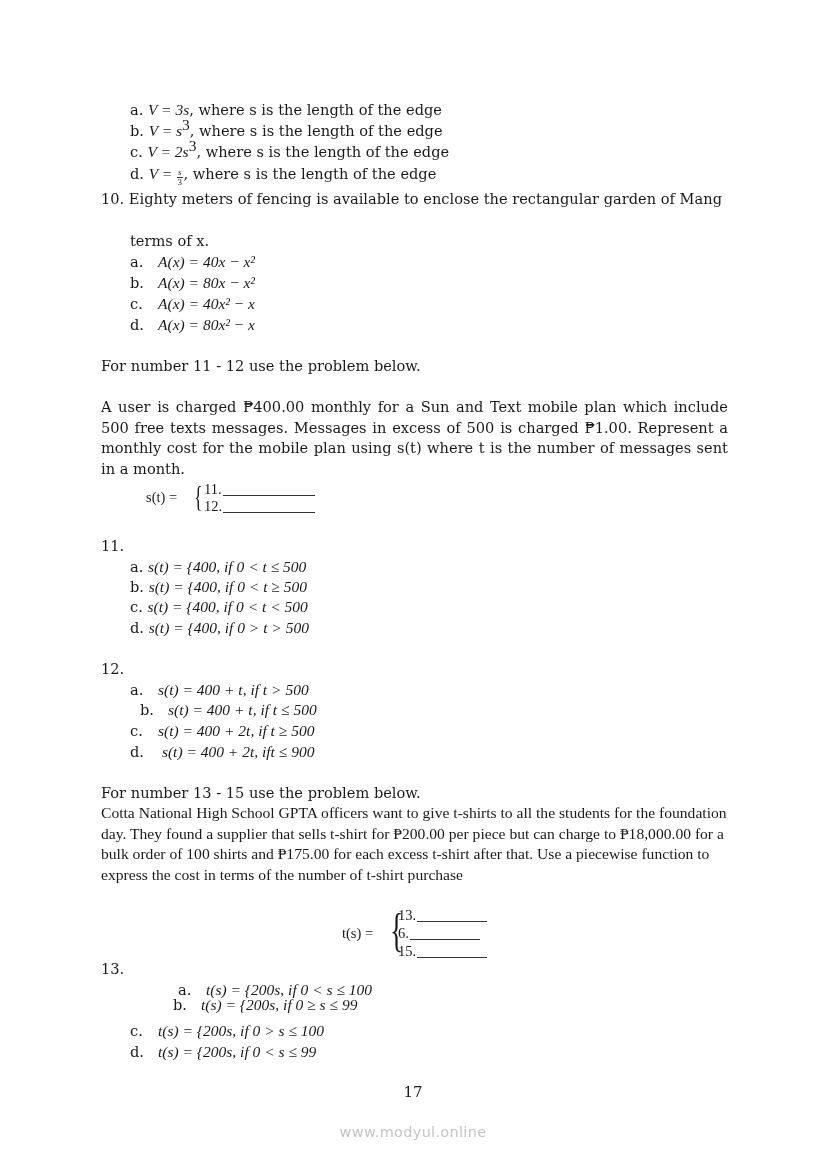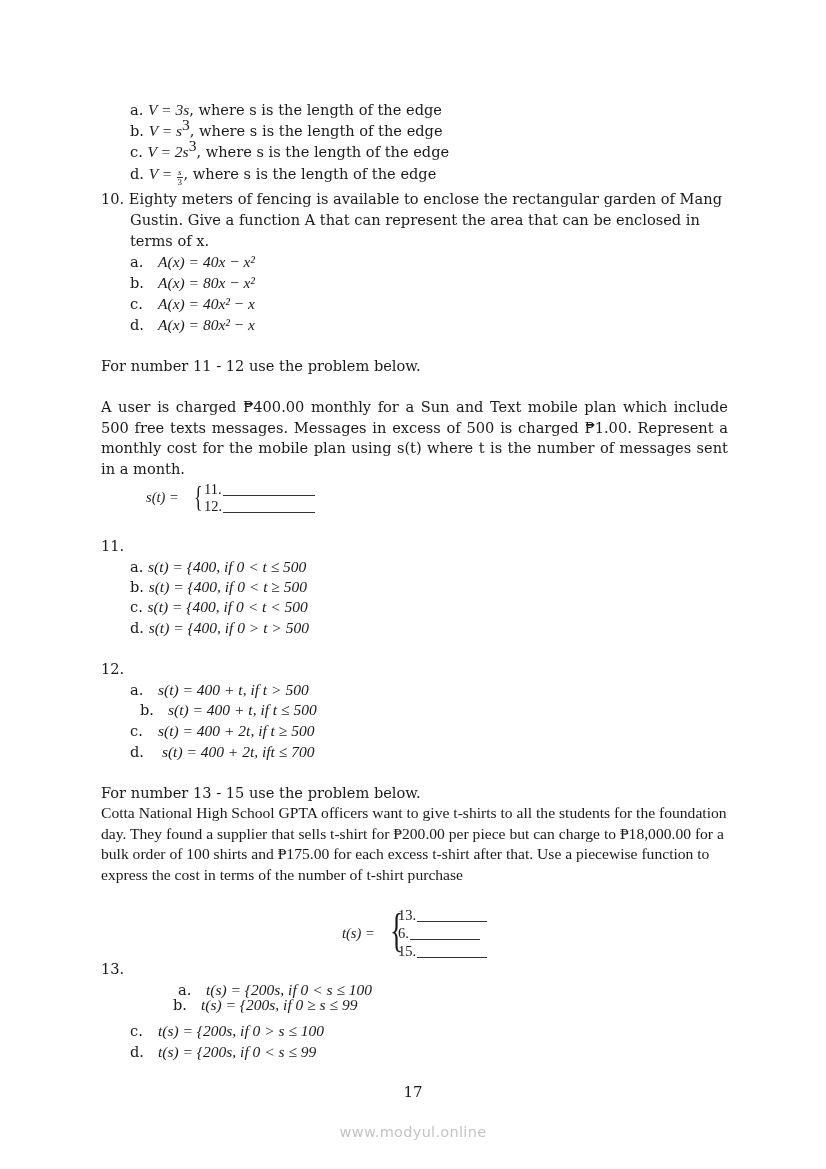--- a/index.html
+++ b/index.html
@@ -6,21 +6,21 @@
   body { width: 826px; height: 1169px; position: relative; overflow: hidden;
          font-family: "DejaVu Serif", "Liberation Serif", serif; color: #1a1a1a; }
   .page { position: absolute; left: 0; top: 0; width: 826px; height: 1169px; }
   .line { position: absolute; font-size: 14.6px; line-height: 20px; white-space: nowrap; }
   .math { font-family: "Liberation Serif", "DejaVu Serif", serif; font-size: 15.5px; }
   .italic { font-style: italic; }
   .para { position: absolute; left: 101px; width: 627px; font-size: 14.6px; line-height: 20.5px;
           text-align: justify; }
   .para.italic-text { text-align: left; font-family: "Liberation Serif", "DejaVu Serif", serif; font-size: 15.6px; line-height: 20.6px; }
   .brace-block { position: absolute; font-family: "Liberation Serif", "DejaVu Serif", serif; font-size: 14.5px; }
-  .brace-lhs { position: absolute; font-style: italic; white-space: nowrap; }
+  .brace-lhs { position: absolute; white-space: nowrap; }
   .brace { position: absolute; font-size: 30px; line-height: 1; transform: scaleX(0.6); transform-origin: left; }
   .brace.tall { font-size: 46px; }
   .blank-row { position: absolute; white-space: nowrap; line-height: 14px; }
   .blank { display: inline-block; border-bottom: 1px solid #333; vertical-align: bottom; margin-left: 1px; }
   .page-number { position: absolute; left: 0; width: 826px; top: 1083px; text-align: center; font-size: 15px; }
   .watermark { position: absolute; left: 0; width: 826px; top: 1124px; text-align: center;
                font-family: "DejaVu Sans", "Liberation Sans", sans-serif; font-size: 14.5px; color: #c4c4c4; letter-spacing: 0.3px; }
   sup { font-size: 9px; vertical-align: 6px; line-height: 0; }
   .frac { display: inline-block; vertical-align: -6px; text-align: center; font-size: 9px; line-height: 9px; margin: 0 1px; }
   .frac span { display: block; }
@@ -45,21 +45,20 @@
   </div>
   <div class="line" style="left:130px; top:164px;">
     <span>d.</span>
     <span class="math italic">V = </span><span class="frac math"><span class="num">s</span><span>3</span></span><span>, where s is the length of the edge</span>
   </div>
 
   <div class="line" style="left:101px; top:189px;">
     <span>10.</span>
     <span>Eighty meters of fencing is available to enclose the rectangular garden of Mang</span>
   </div>
-  <div class="line" style="left:130px; top:210px;">Gustin. Give a function A that can represent the area that can be enclosed in</div>
   <div class="line" style="left:130px; top:231px;">terms of x.</div>
 
   <div class="line" style="left:130px; top:252px;">
     <span style="display:inline-block;width:28px;">a.</span><span class="math italic">A(x) = 40x − x²</span>
   </div>
   <div class="line" style="left:130px; top:273px;">
     <span style="display:inline-block;width:28px;">b.</span><span class="math italic">A(x) = 80x − x²</span>
   </div>
   <div class="line" style="left:130px; top:294px;">
     <span style="display:inline-block;width:28px;">c.</span><span class="math italic">A(x) = 40x² − x</span>
@@ -105,21 +104,21 @@
   <div class="line" style="left:130px; top:680px;">
     <span style="display:inline-block;width:28px;">a.</span><span class="math italic">s(t) = 400 + t, if t &gt; 500</span>
   </div>
   <div class="line" style="left:140px; top:700px;">
     <span style="display:inline-block;width:28px;">b.</span><span class="math italic">s(t) = 400 + t, if t ≤ 500</span>
   </div>
   <div class="line" style="left:130px; top:721px;">
     <span style="display:inline-block;width:28px;">c.</span><span class="math italic">s(t) = 400 + 2t, if t ≥ 500</span>
   </div>
   <div class="line" style="left:130px; top:742px;">
-    <span style="display:inline-block;width:28px;">d.</span><span class="math italic" style="white-space:pre;"> s(t) = 400 + 2t, ift ≤ 700</span>
+    <span style="display:inline-block;width:28px;">d.</span><span class="math italic" style="white-space:pre;"> s(t) = 400 + 2t, ift ≤ 900</span>
   </div>
 
   <div class="line" style="left:101px; top:783px;">For number 13 - 15 use the problem below.</div>
 
   <div class="para italic-text" style="top:803px;">Cotta National High School GPTA officers want to give t-shirts to all the students for the foundation day. They found a supplier that sells t-shirt for ₱200.00 per piece but can charge to ₱18,000.00 for a bulk order of 100 shirts and ₱175.00 for each excess t-shirt after that. Use a piecewise function to express the cost in terms of the number of t-shirt purchase</div>
 
   <div class="brace-block" style="left:342px; top:906px; width:160px; height:54px;">
     <span class="brace-lhs" style="left:0; top:19px;">t(s) =</span>
     <span class="brace tall" style="left:48px; top:2px;">{</span>
     <div class="blank-row" style="left:56px; top:2px;">

